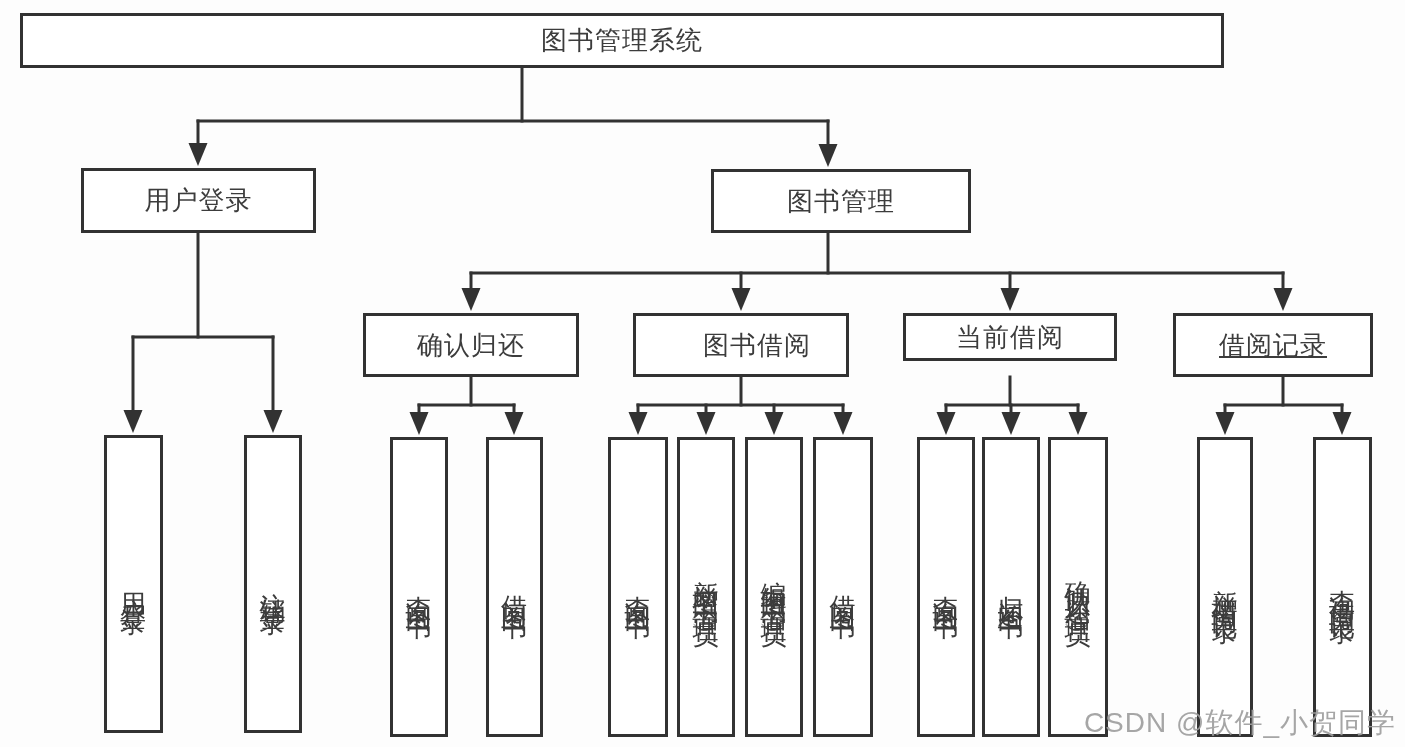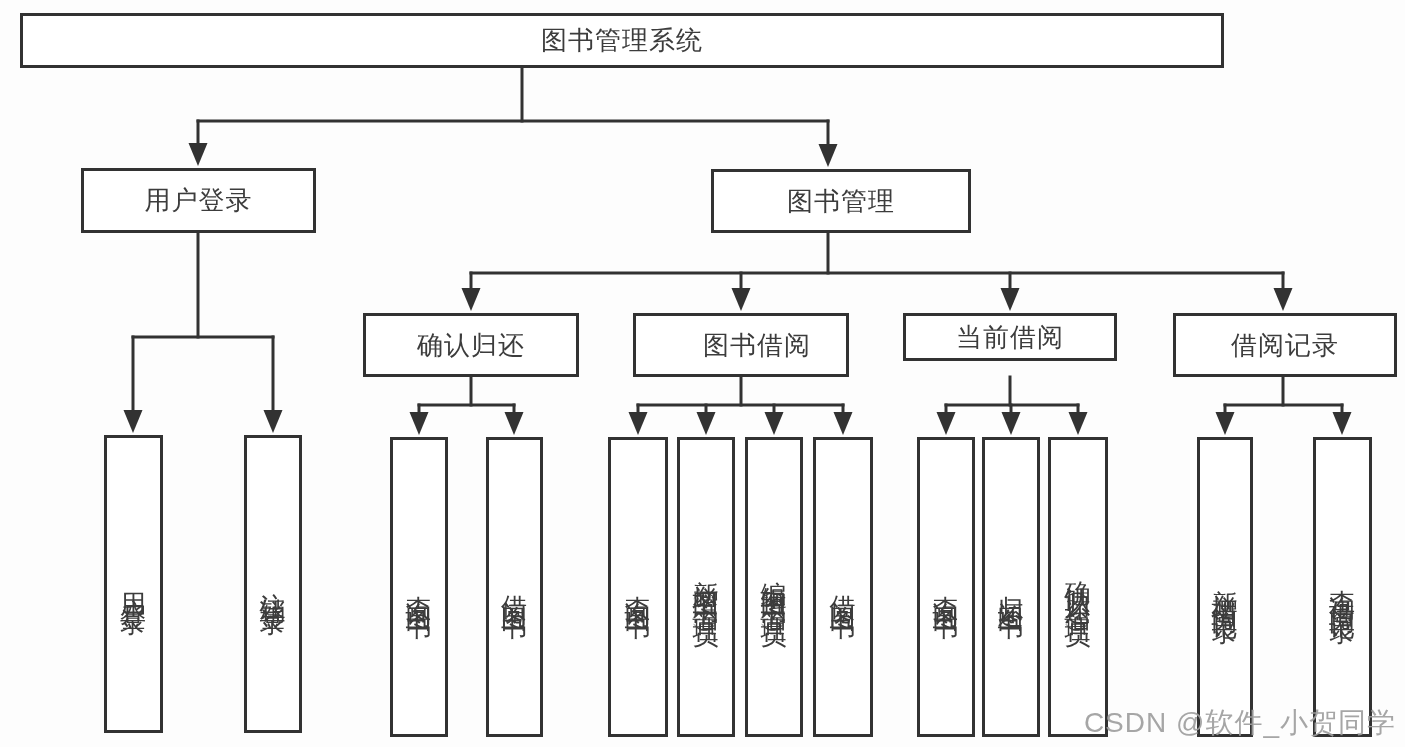--- a/index.html
+++ b/index.html
@@ -111,21 +111,21 @@
 
 <div class="node h" style="left:363px; top:313px; width:216px; height:64px;">
   <span>确认归还</span>
 </div>
 <div class="node h" style="left:633px; top:313px; width:216px; height:64px;padding-left:32px;">
   <span>图书借阅</span>
 </div>
 <div class="node h" style="left:903px; top:313px; width:214px; height:48px;">
   <span>当前借阅</span>
 </div>
-<div class="node h" style="left:1173px; top:313px; width:224px; height:64px;">
+<div class="node h" style="left:1173px; top:313px; width:200px; height:64px;text-decoration:underline;">
   <span>借阅记录</span>
 </div>
 
 <div class="node v" style="left:104px; top:435px; width:59px; height:298px;">
   <span>用户登录</span>
 </div>
 <div class="node v" style="left:244px; top:435px; width:58px; height:298px;">
   <span>注销登录</span>
 </div>
 

